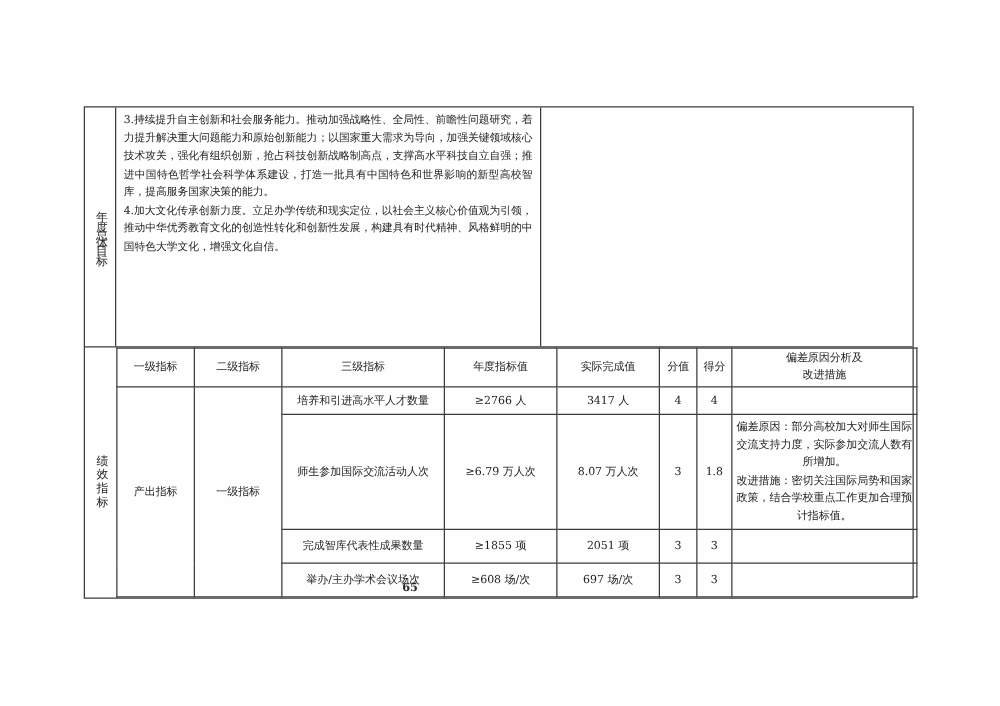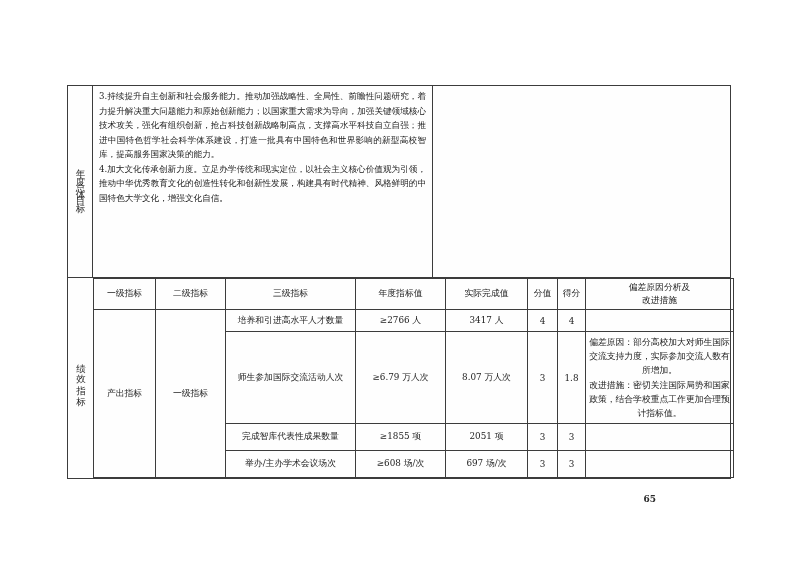--- a/index.html
+++ b/index.html
@@ -81,23 +81,23 @@
     text-align:left;
     vertical-align:middle;
     white-space:pre-line;
     font-size:8.6px;
     line-height:14.3px;
     padding:2px 5px;
   }
   
   .page-num {
     position:absolute;
-    top:494px; left:0;
+    top:466px; left:0;
     width:656px;
-    text-align:right;
+    text-align:center;
     font-size:9px;
     font-weight:bold;
     color:#2a2a2a;
   }
 </style>
 </head>
 <body>
 
 <div class="doc-table">
 

